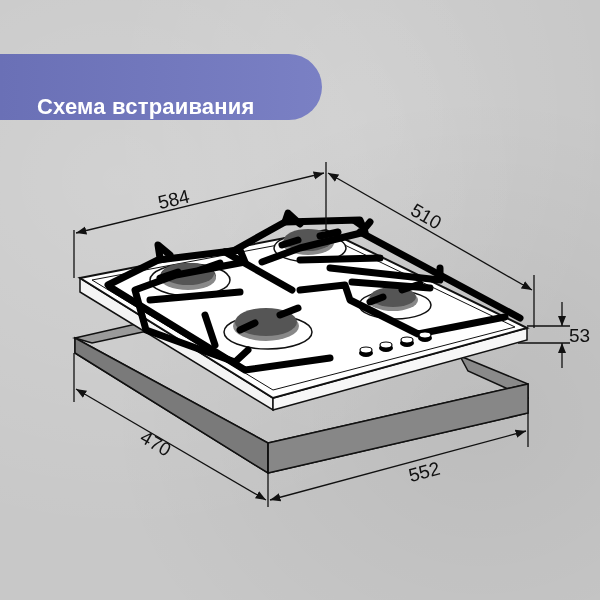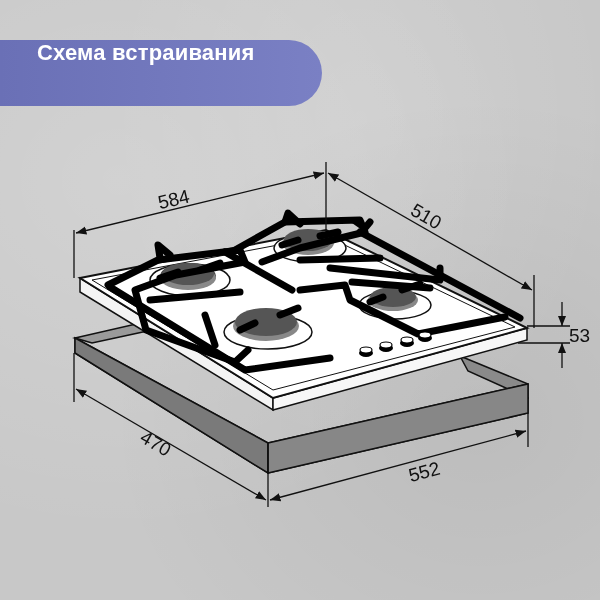--- a/index.html
+++ b/index.html
@@ -4,23 +4,23 @@
 <style>
   html,body{margin:0;padding:0;}
   body{width:600px;height:600px;overflow:hidden;position:relative;
     background:#c9c9c9;font-family:"Liberation Sans",sans-serif;}
   .bg{position:absolute;left:0;top:0;width:600px;height:600px;
     background:
       radial-gradient(ellipse at 20% 30%, rgba(255,255,255,0.18), transparent 60%),
       radial-gradient(ellipse at 80% 70%, rgba(0,0,0,0.06), transparent 55%),
       radial-gradient(ellipse at 60% 20%, rgba(255,255,255,0.12), transparent 50%),
       #c8c8c8;}
-  .banner{position:absolute;left:0;top:40px;width:322px;height:66px;
+  .banner{position:absolute;left:0;top:54px;width:322px;height:66px;
     background:linear-gradient(90deg,#6a70b6 0%,#7a80c4 100%);
-    border-radius:0 33px 33px 0;display:flex;align-items:flex-start;}
+    border-radius:0 33px 33px 0;display:flex;align-items:flex-end;}
   .banner-title{color:#ffffff;font-size:22px;font-weight:bold;margin-left:37px;letter-spacing:0.2px;}
   svg{position:absolute;left:0;top:0;}
   .dim{font-family:"Liberation Sans",sans-serif;font-size:19px;fill:#111;}
 </style>
 </head>
 <body>
 
 <div class="bg"></div>
 
 <div class="banner">

